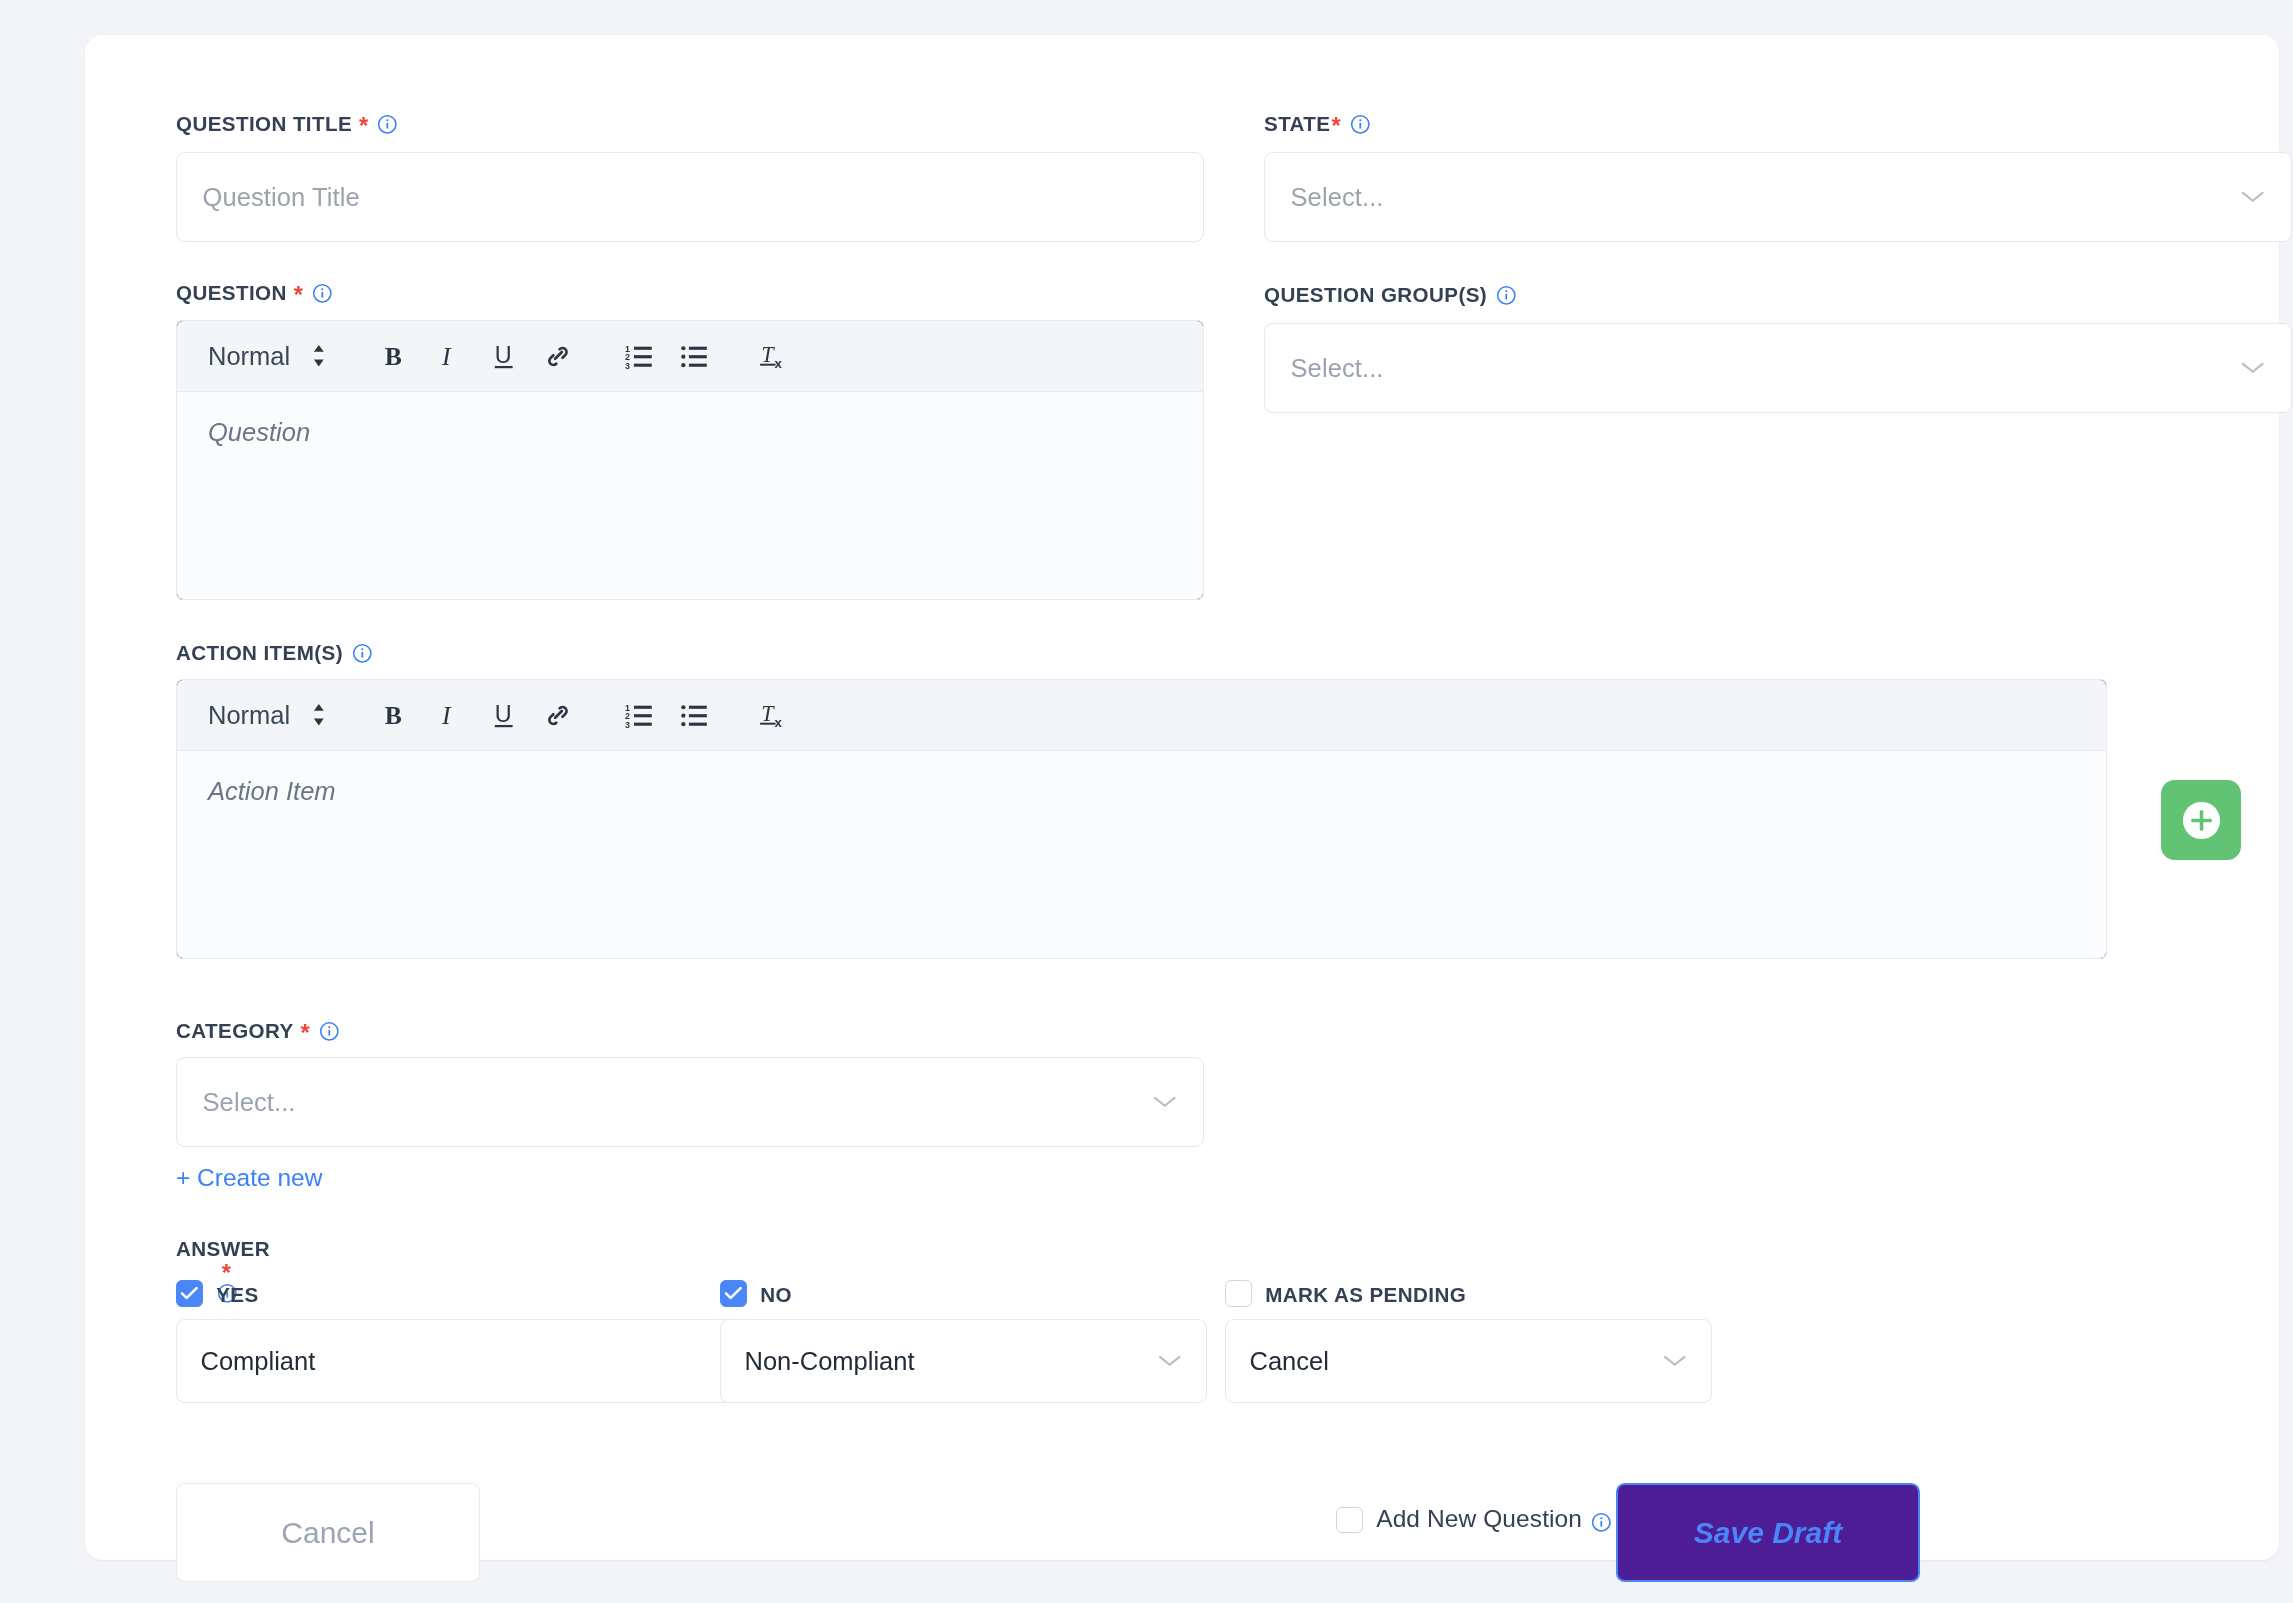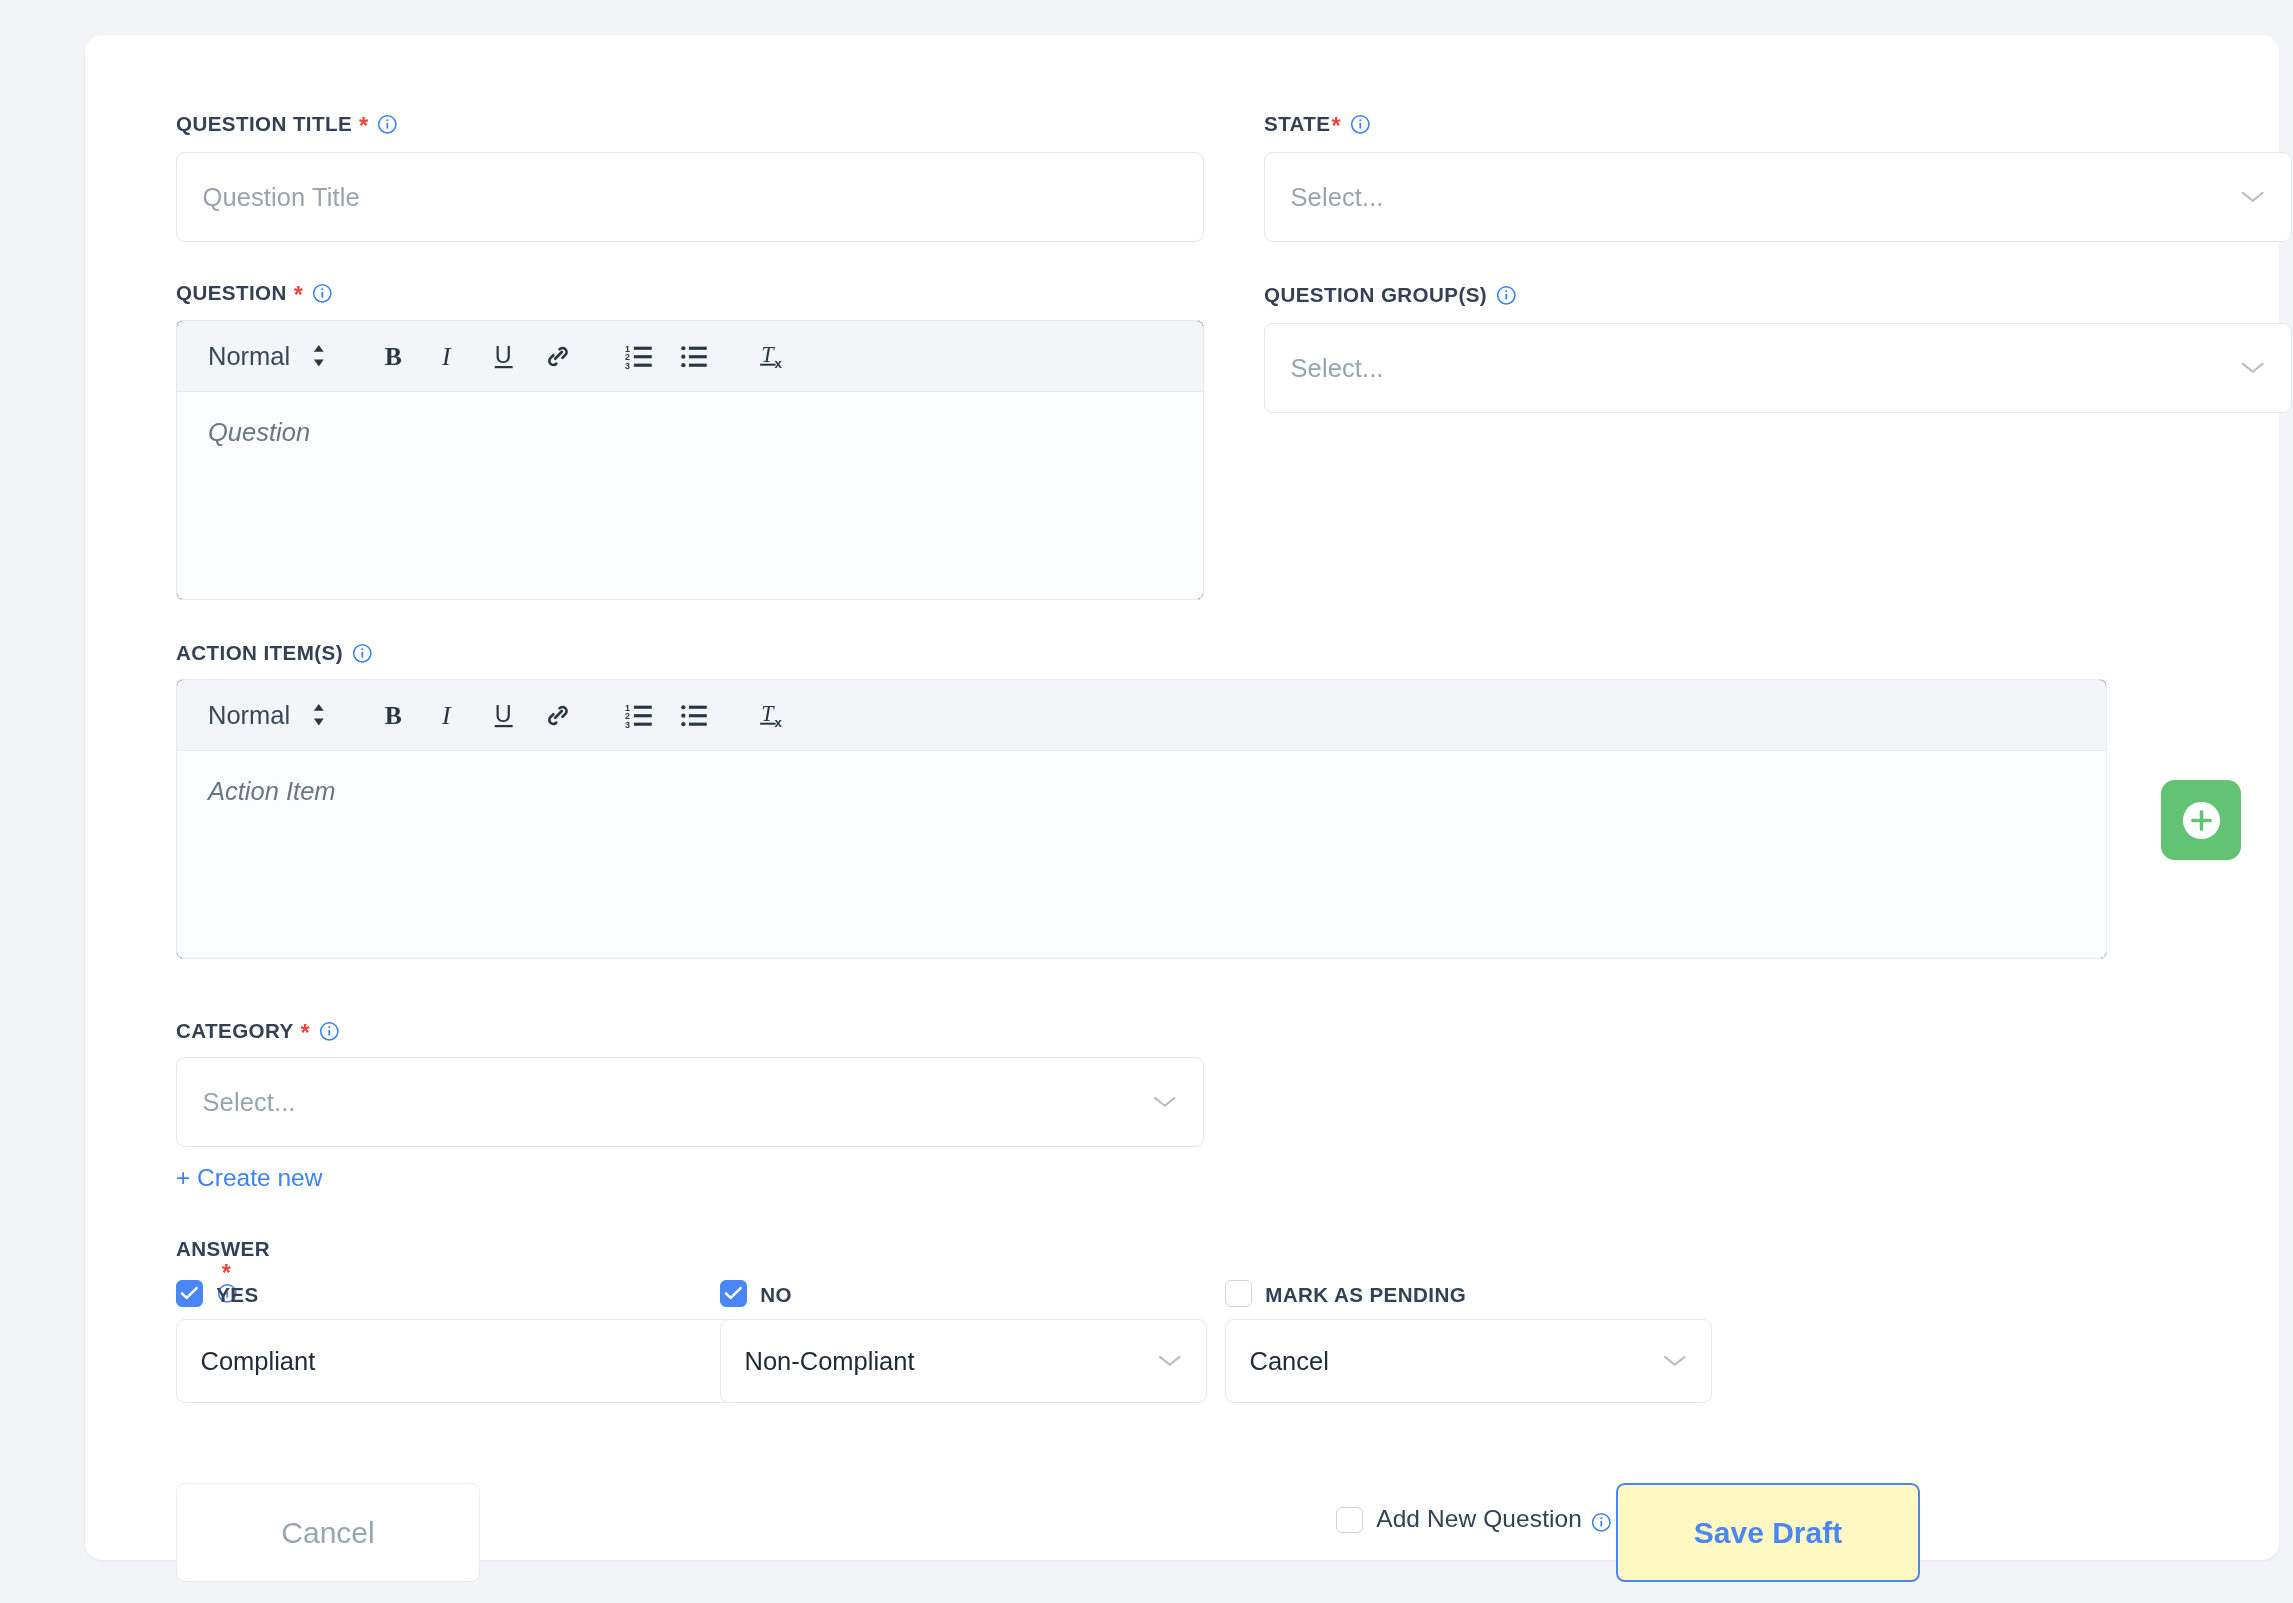--- a/index.html
+++ b/index.html
@@ -205,24 +205,25 @@
     font-size: 30px;
     cursor: pointer;
     white-space: nowrap;
   }
   .btn-cancel {
     background: #ffffff;
     border: 1.8px solid #e7eaf0;
     color: #9aa4b2;
   }
   .btn-draft {
-    background: #fef9c3;
+    background: #4c1d95;
     border: 2px solid #4a86f7;
     color: #4a86f7;
     font-weight: 700;
+    font-style: italic;
   }
   .btn-publish {
     background: #4a86f7;
     border: 2px solid #4a86f7;
     color: #ffffff;
     font-weight: 700;
   }
 
   
   .green-add {

